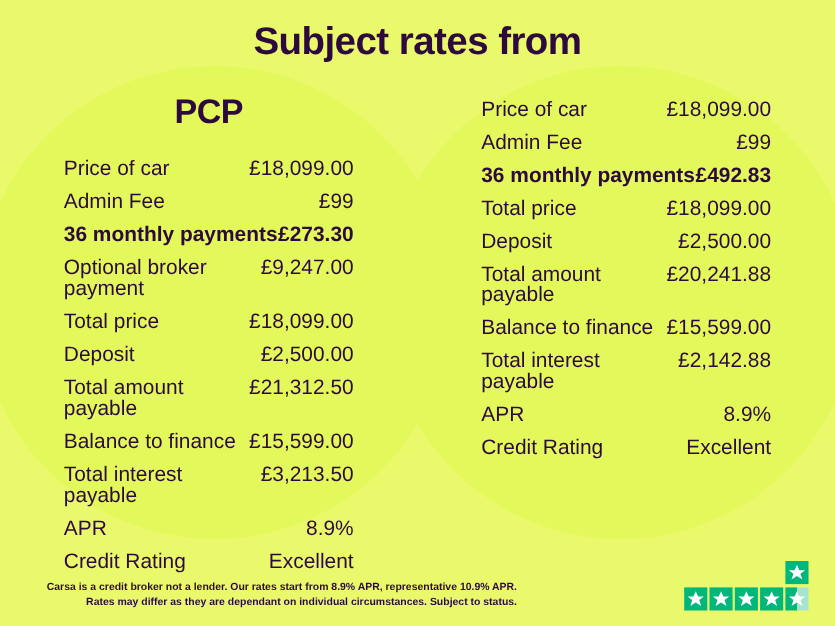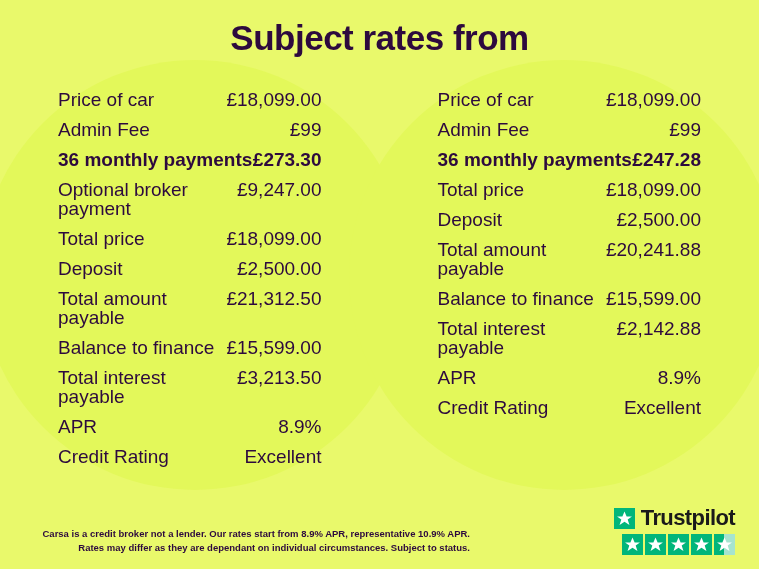--- a/index.html
+++ b/index.html
@@ -154,20 +154,21 @@
 </div>
 
 <div id="content">
 
   <div class="headline">Subject rates from</div>
 
 
   <div class="columns">
 
     <div class="col">
+      <div class="col-title">PCP</div>
 
       <div class="row">
         <span class="label">Price of car</span>
         <span class="value">£18,099.00</span>
       </div>
       <div class="row">
         <span class="label">Admin Fee</span>
         <span class="value">£99</span>
       </div>
       <div class="row bold">
@@ -213,21 +214,21 @@
       <div class="row">
         <span class="label">Price of car</span>
         <span class="value">£18,099.00</span>
       </div>
       <div class="row">
         <span class="label">Admin Fee</span>
         <span class="value">£99</span>
       </div>
       <div class="row bold">
         <span class="label">36 monthly payments</span>
-        <span class="value">£247.28</span>
+        <span class="value">£492.83</span>
       </div>
       <div class="row">
         <span class="label">Total price</span>
         <span class="value">£18,099.00</span>
       </div>
       <div class="row">
         <span class="label">Deposit</span>
         <span class="value">£2,500.00</span>
       </div>
       <div class="row">
@@ -257,21 +258,20 @@
   <div class="footer">
     <div class="disclaimer">Carsa is a credit broker not a lender. Our rates start from 8.9% APR, representative 10.9% APR. Rates may differ as they are dependant on individual circumstances. Subject to status.</div>
 
     <div class="trustpilot">
       <div class="tp-top">
         <span class="tp-star">
           <svg width="17" height="17" viewBox="0 0 24 24">
               <polygon points="12,2 15,9 22.5,9 16.5,13.5 19,21 12,16.5 5,21 7.5,13.5 1.5,9 9,9" fill="#ffffff"></polygon>
             </svg>
         </span>
-        <span class="tp-name">Trustpilot</span>
       </div>
       <div class="tp-stars">
         <span class="tp-star">
           <svg width="17" height="17" viewBox="0 0 24 24">
               <polygon points="12,2 15,9 22.5,9 16.5,13.5 19,21 12,16.5 5,21 7.5,13.5 1.5,9 9,9" fill="#ffffff"></polygon>
             </svg>
         </span>
         <span class="tp-star">
           <svg width="17" height="17" viewBox="0 0 24 24">
               <polygon points="12,2 15,9 22.5,9 16.5,13.5 19,21 12,16.5 5,21 7.5,13.5 1.5,9 9,9" fill="#ffffff"></polygon>

